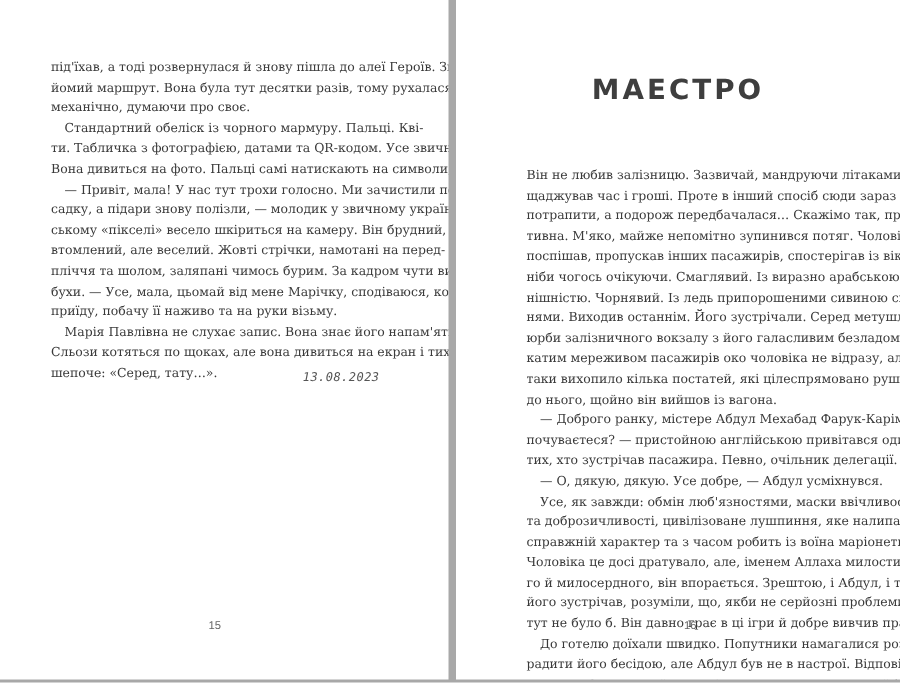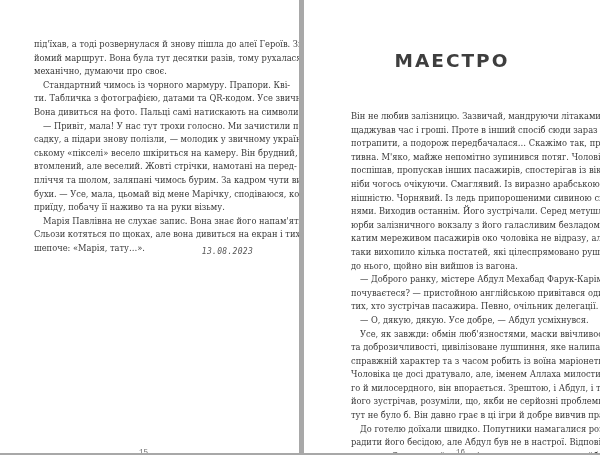--- a/index.html
+++ b/index.html
@@ -32,22 +32,22 @@
     position: absolute; left: 34px; width: 219px; top: 219px;
     text-align: right;
     font-family: "DejaVu Sans Mono", "Liberation Mono", monospace;
     font-style: italic;
     font-size: 8px; color: #555;
     letter-spacing: 0.3px;
     margin-top: 28px;
   }
   .folio {
     position: absolute; top: 412px;
-    font-family: Liberation Mono, monospace;
-    font-size: 7.5px; color: #666; margin-top: 36px;
+    font-family: Liberation Sans, sans-serif;
+    font-size: 7.5px; color: #666;
   }
   .page.left .folio { left: 139px; }
   .page.right .folio { left: 152px; }
   .chapter-title {
     position: absolute; left: 0; width: 296px; top: 50px;
     text-align: center;
     font-family: "DejaVu Sans", "Liberation Sans", sans-serif;
     font-weight: bold;
     font-size: 18.5px;
     letter-spacing: 2px;
@@ -56,33 +56,33 @@
   }
 </style>
 </head>
 <body>
 
 <div class="page left">
   <div class="text" id="left-text">
       <span class="line">під'їхав, а тоді розвернулася й знову пішла до алеї Героїв. Зна-</span>
       <span class="line">йомий маршрут. Вона була тут десятки разів, тому рухалася</span>
       <span class="line last">механічно, думаючи про своє.</span>
-      <span class="line ind">Стандартний чимось із чорного мармуру. Прапори. Кві-</span>
+      <span class="line ind">Стандартний обеліск із чорного мармуру. Пальці. Кві-</span>
       <span class="line">ти. Табличка з фотографією, датами та QR-кодом. Усе звичне.</span>
       <span class="line">Вона дивиться на фото. Пальці самі натискають на символи,</span>
       <span class="line ind">— Привіт, мала! У нас тут трохи голосно. Ми зачистили по-</span>
       <span class="line">садку, а підари знову полізли, — молодик у звичному україн-</span>
       <span class="line">ському «пікселі» весело шкіриться на камеру. Він брудний,</span>
       <span class="line">втомлений, але веселий. Жовті стрічки, намотані на перед-</span>
       <span class="line">пліччя та шолом, заляпані чимось бурим. За кадром чути ви-</span>
       <span class="line">бухи. — Усе, мала, цьомай від мене Марічку, сподіваюся, коли</span>
       <span class="line last">приїду, побачу її наживо та на руки візьму.</span>
       <span class="line ind">Марія Павлівна не слухає запис. Вона знає його напам'ять.</span>
       <span class="line">Сльози котяться по щоках, але вона дивиться на екран і тихо</span>
-      <span class="line last">шепоче: «Марія, тату…».</span>
+      <span class="line last">шепоче: «Серед, тату…».</span>
     </div>
   <div class="date">13.08.2023</div>
   <div class="folio">15</div>
 </div>
 
 <div class="page right">
   <div class="chapter-title">МАЕСТРО</div>
   <div class="text" id="right-text">
       <span class="line">Він не любив залізницю. Зазвичай, мандруючи літаками, зао-</span>
       <span class="line">щаджував час і гроші. Проте в інший спосіб сюди зараз не</span>

